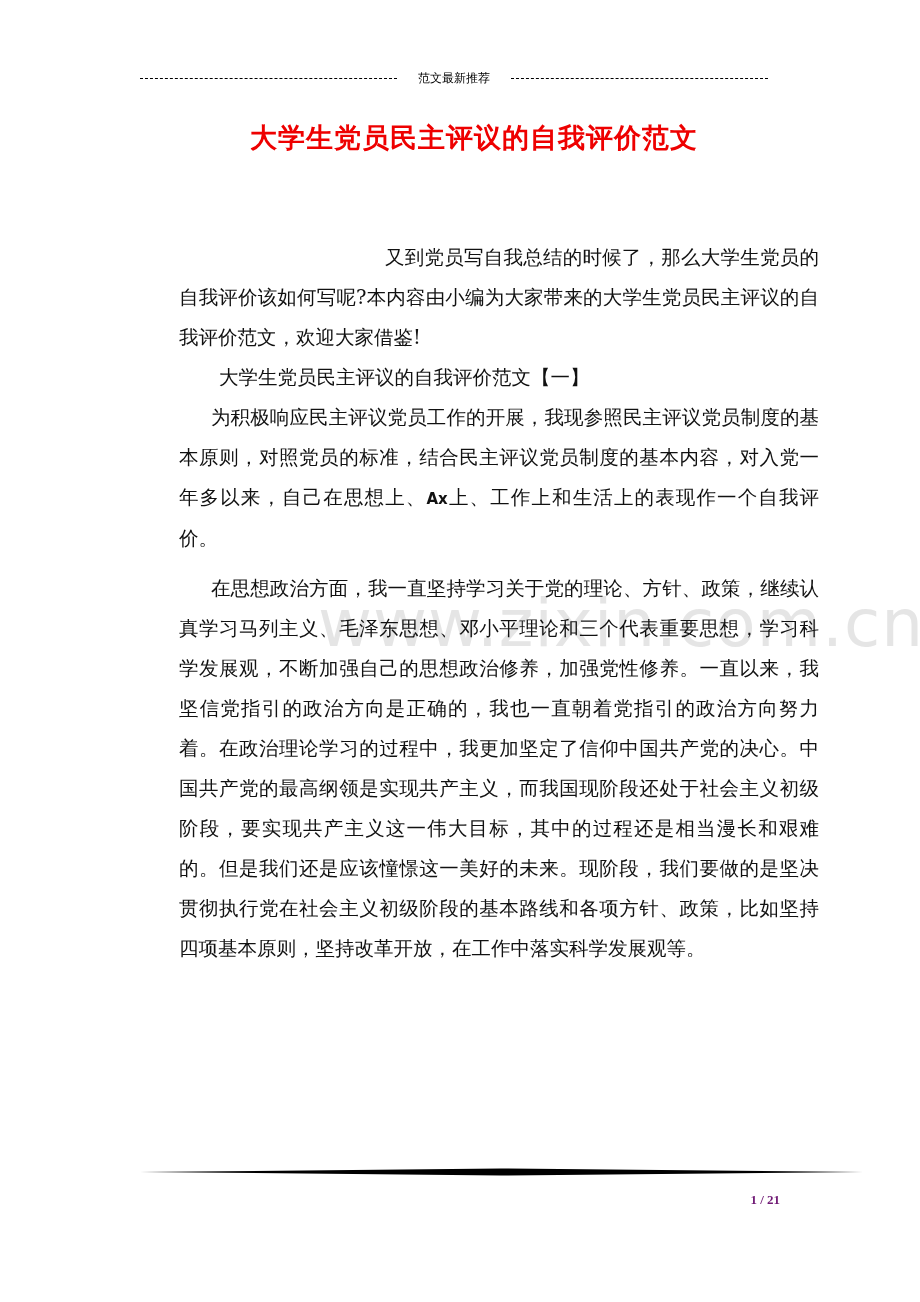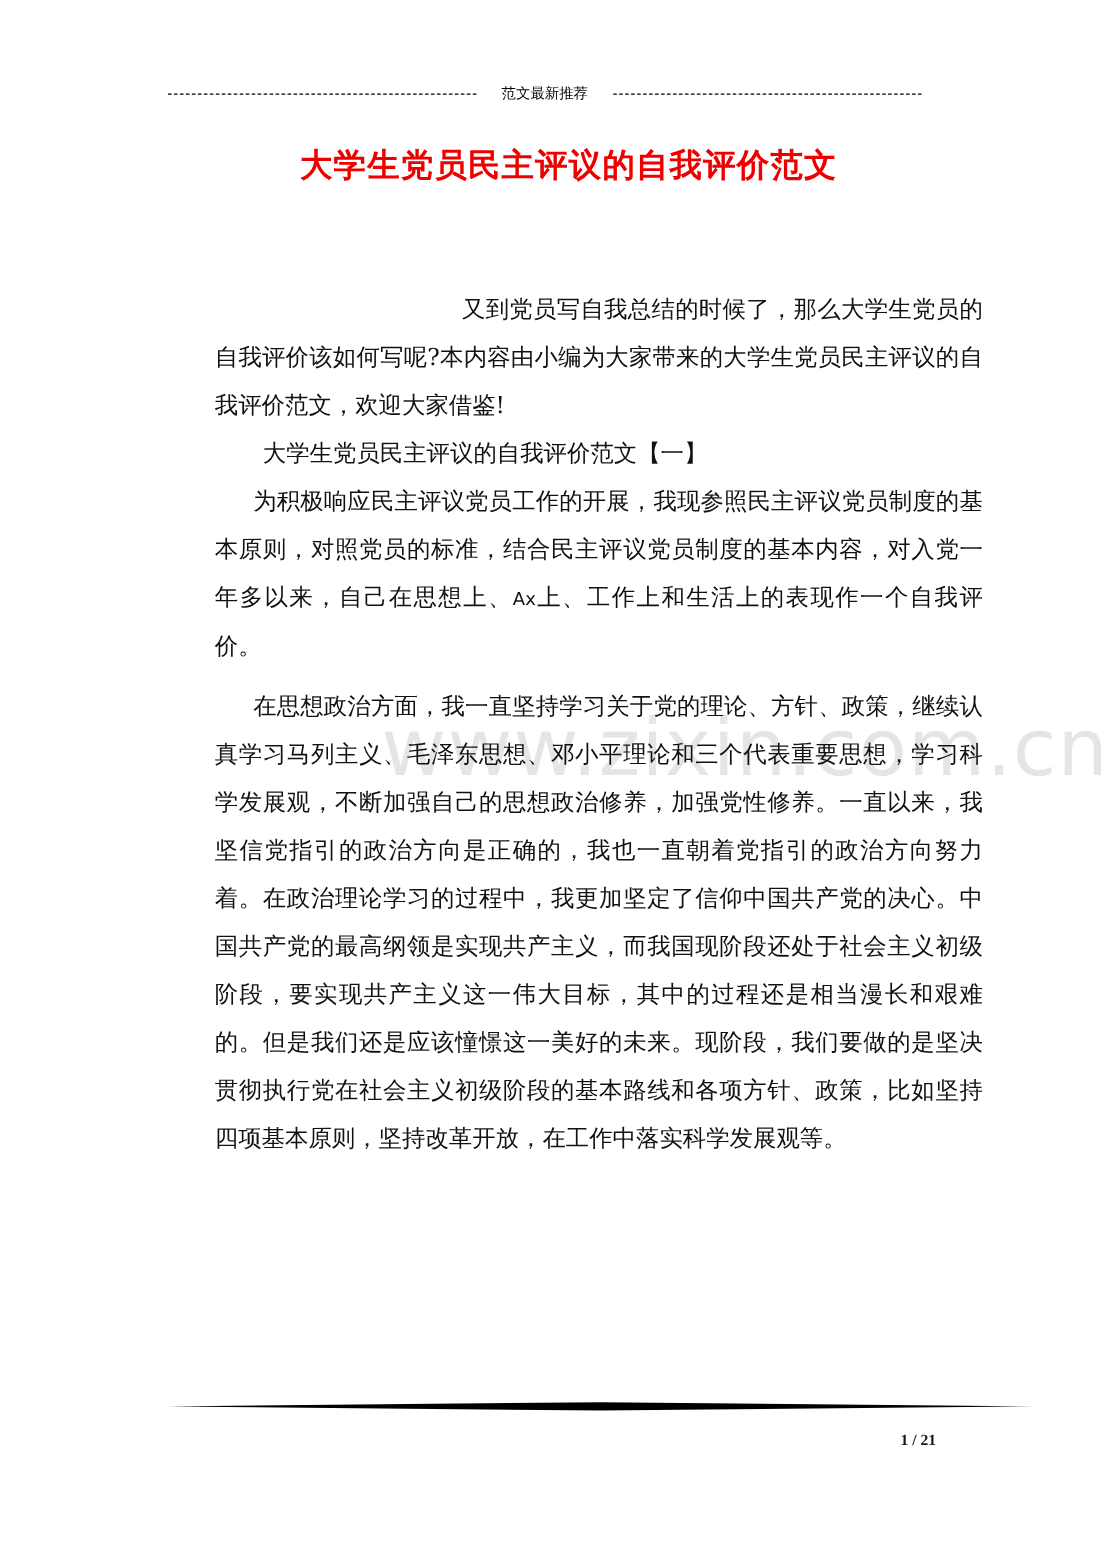--- a/index.html
+++ b/index.html
@@ -12,26 +12,26 @@
     .header .label { padding: 0 1px; white-space: nowrap; }
     .title { position: absolute; top: 120px; left: 14px; width: 920px; text-align: center;
              color: #ee0000; font-weight: bold; font-size: 27px; letter-spacing: 1px;
              font-family: "DejaVu Sans", "Liberation Sans", sans-serif; }
     .body { position: absolute; top: 238px; left: 142px; width: 640px; font-size: 19.5px;
             line-height: 40px; margin-left: 37px; }
     .body p { margin: 0; text-align: justify; text-align-last: left; }
     .intro { text-indent: 206px; }
     .subhead { text-indent: 40px; }
     .para { text-indent: 32px; }
-    .odd { font-weight: normal; font-family: "DejaVu Sans", sans-serif; font-size: 15px; }
+    .odd { font-weight: bold; font-family: "DejaVu Sans", sans-serif; font-size: 15px; }
     .watermark { position: absolute; top: 585px; left: 318px; font-family: "DejaVu Sans", "Liberation Sans", sans-serif;
                  font-size: 66px; color: rgba(180,180,180,0.35); letter-spacing: 1px; pointer-events: none; }
     .footer-line { position: absolute; top: 1168px; left: 140px; width: 723px; height: 8px; }
     .page-num { position: absolute; top: 1192px; left: 700px; width: 80px; text-align: right;
-                font-family: "Liberation Serif", "DejaVu Serif", serif; font-weight: bold; font-size: 13px; color: #0f172a; }
+                font-family: "Liberation Serif", "DejaVu Serif", serif; font-weight: bold; font-size: 13px; color: #701a75; }
   </style>
 </head>
 <body>
 
 <div class="header">
   <div class="dash"></div>
   <span class="label">范文最新推荐</span>
   <div class="dash"></div>
 </div>
 

